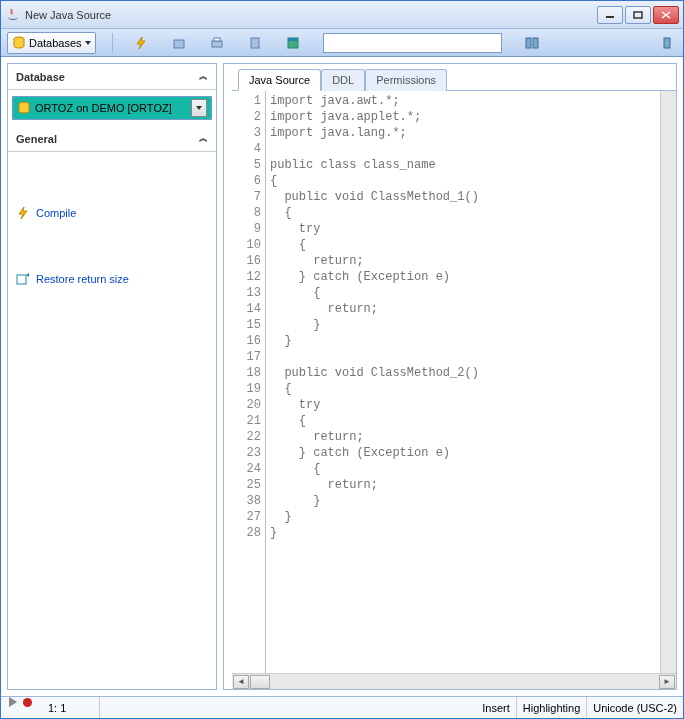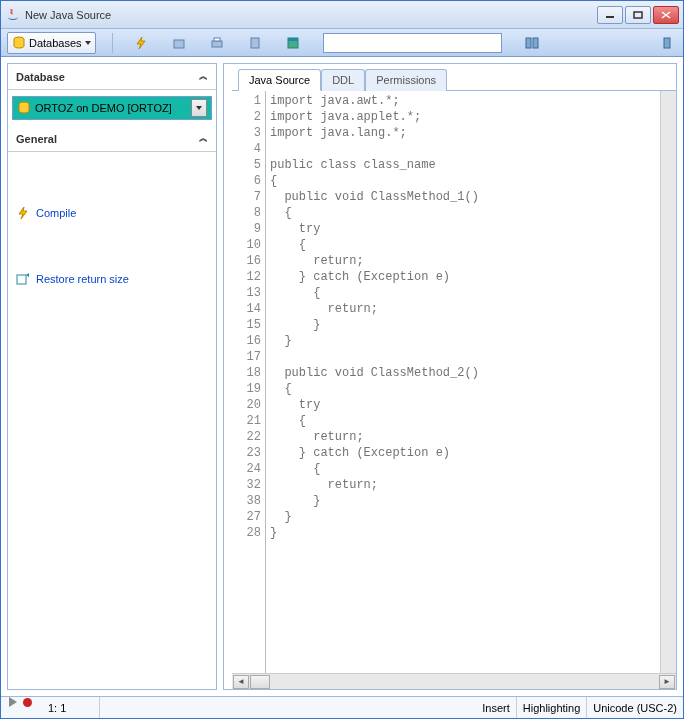--- a/index.html
+++ b/index.html
@@ -199,21 +199,21 @@
             <div>15</div>
             <div>16</div>
             <div>17</div>
             <div>18</div>
             <div>19</div>
             <div>20</div>
             <div>21</div>
             <div>22</div>
             <div>23</div>
             <div>24</div>
-            <div>32</div>
+            <div>25</div>
             <div>38</div>
             <div>27</div>
             <div>28</div>
           </div>
         <div class="code" id="code"><div>import java.awt.*;</div><div>import java.applet.*;</div><div>import java.lang.*;</div><div>&nbsp;</div><div>public class class_name</div><div>{</div><div>  public void ClassMethod_1()</div><div>  {</div><div>    try</div><div>    {</div><div>      return;</div><div>    } catch (Exception e)</div><div>      {</div><div>        return;</div><div>      }</div><div>  }</div><div>&nbsp;</div><div>  public void ClassMethod_2()</div><div>  {</div><div>    try</div><div>    {</div><div>      return;</div><div>    } catch (Exception e)</div><div>      {</div><div>        return;</div><div>      }</div><div>  }</div><div>}</div></div>
         <div class="vscroll"></div>
       </div>
       <div class="hscroll">
         <div class="hscroll-btn">◄</div>
         <div class="hscroll-thumb"></div>

